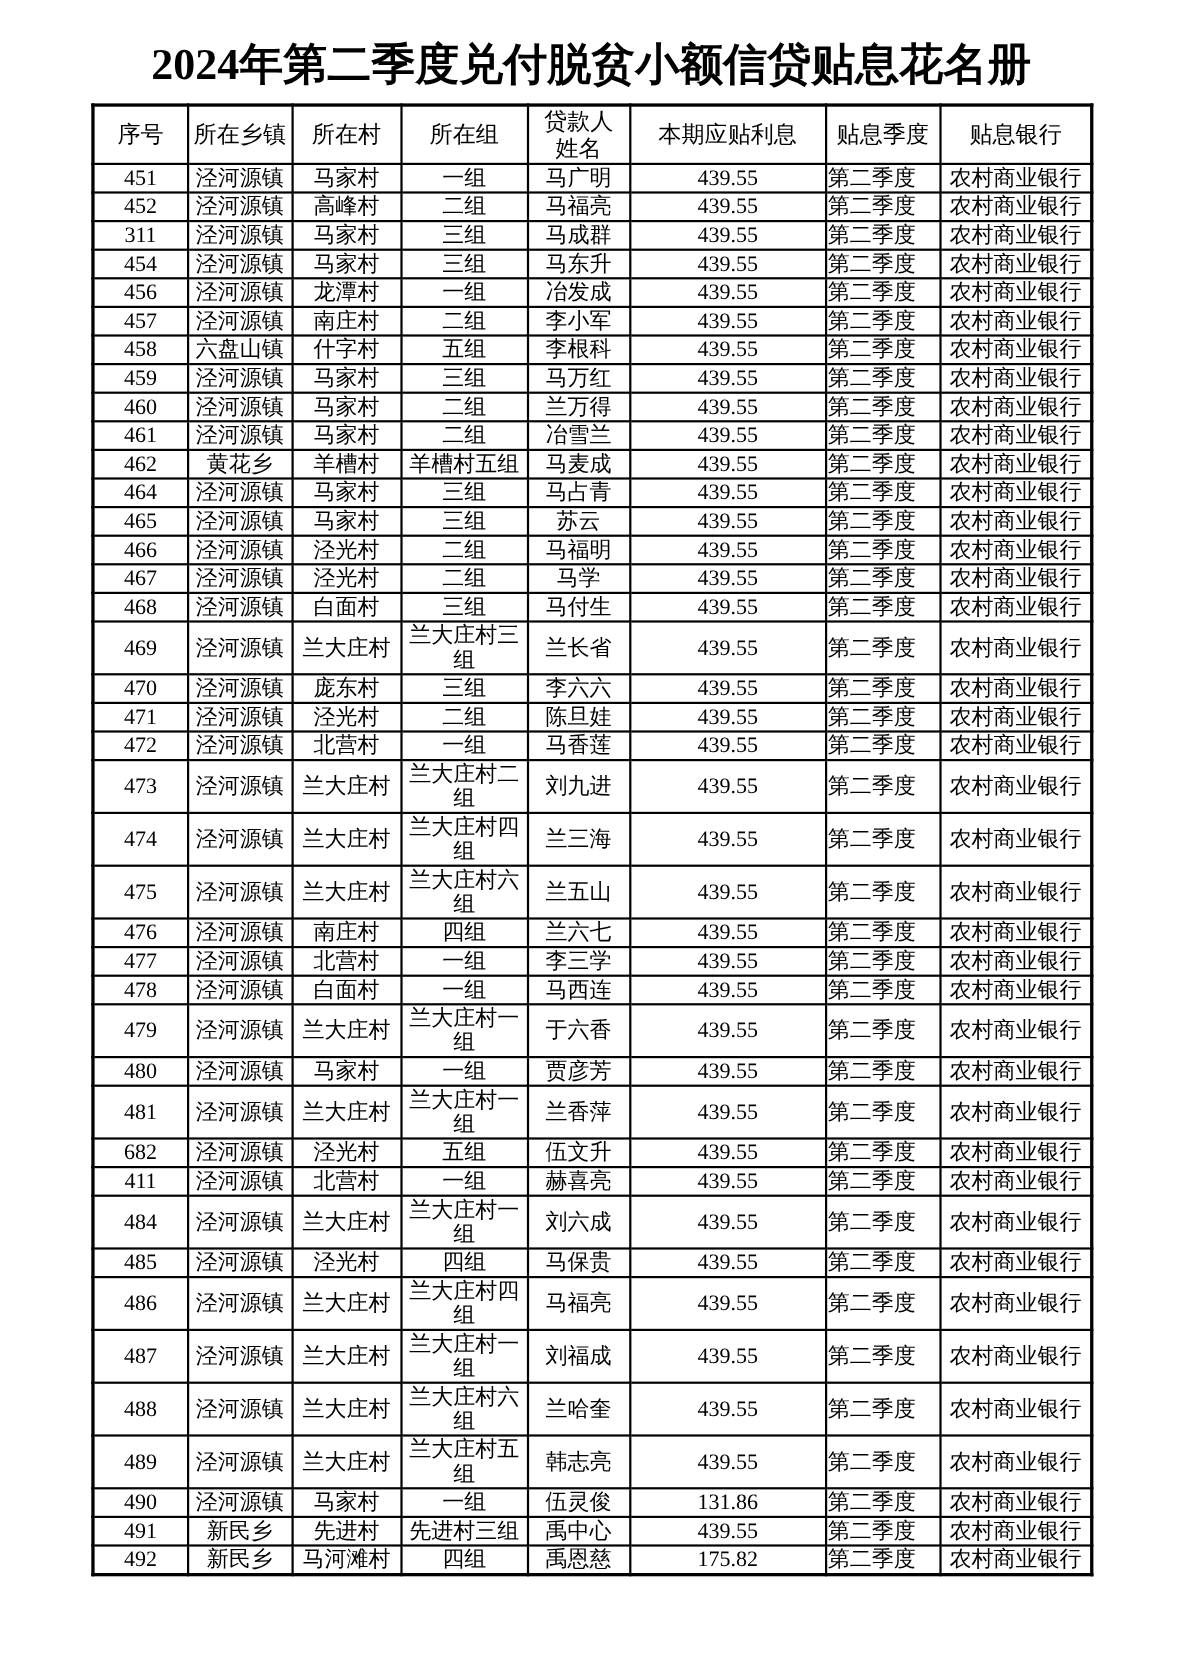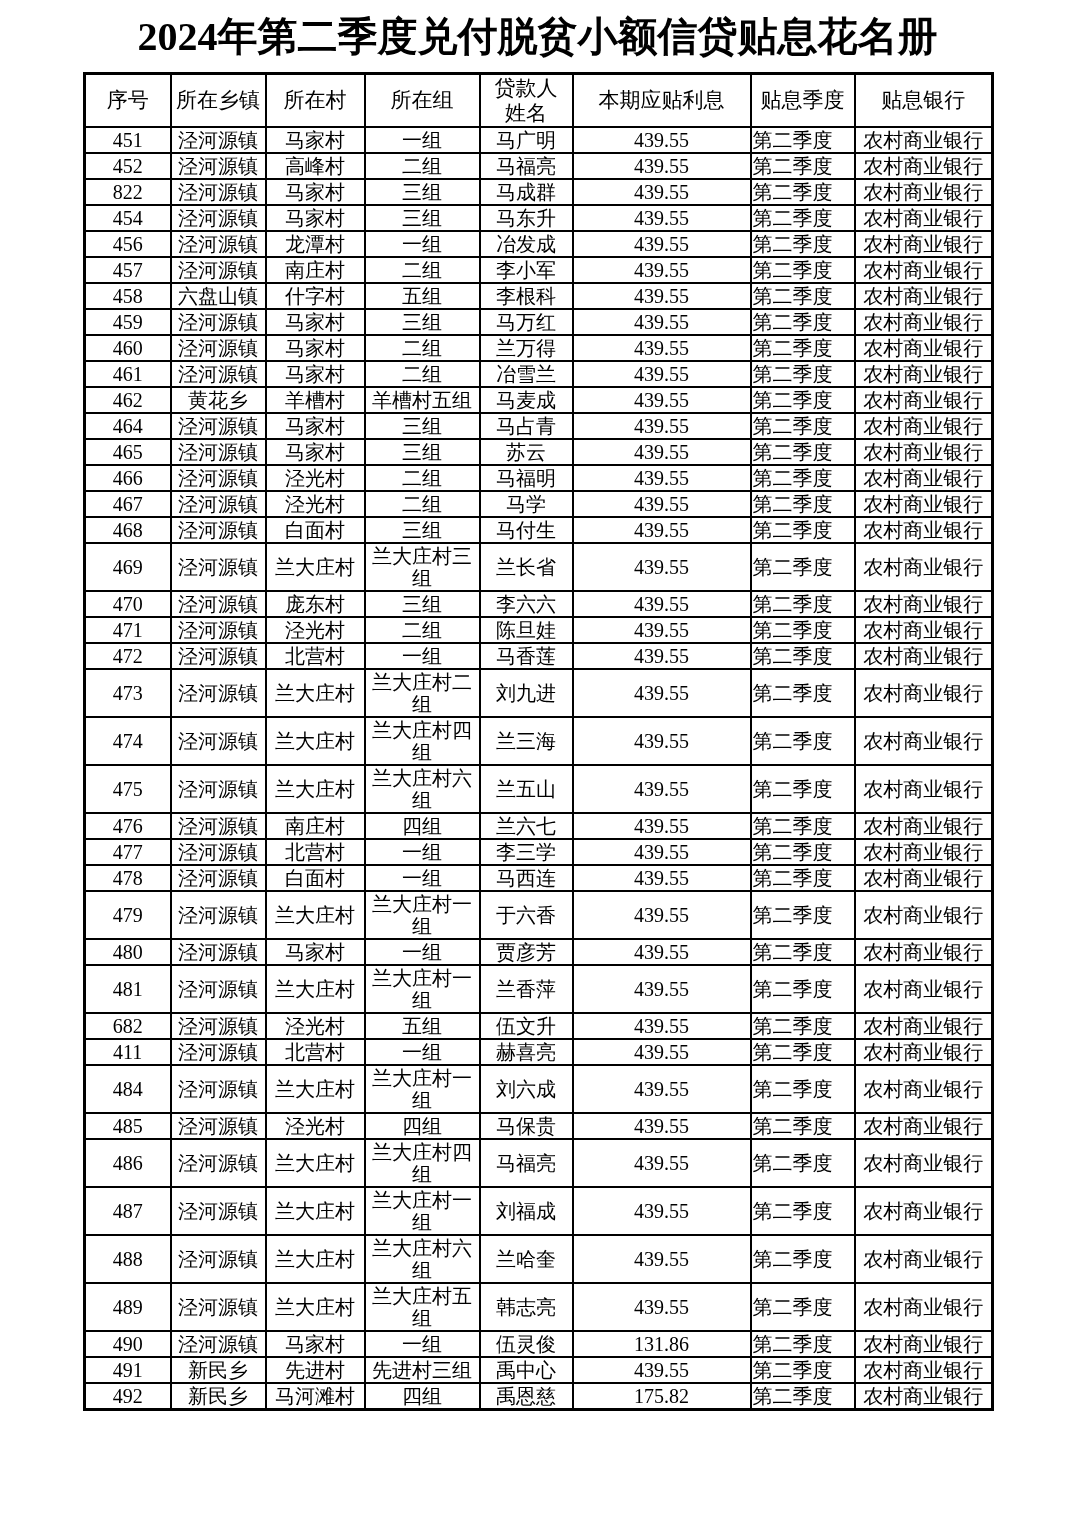--- a/index.html
+++ b/index.html
@@ -11,21 +11,21 @@
   }
   .page {
     position: relative;
     width: 1075px;
     height: 1519px;
     background: #ffffff;
     overflow: hidden;
   }
   .doc-title {
     margin: 0;
-    padding-top: 14px;
+    padding-top: 36px;
     text-align: center;
     font-size: 40px;
     font-weight: bold;
     line-height: 46px;
     letter-spacing: 0px;
     white-space: nowrap;
   }
   table.roster {
     border-collapse: collapse;
     table-layout: fixed;
@@ -105,21 +105,21 @@
           <td>452</td>
           <td>泾河源镇</td>
           <td>高峰村</td>
           <td>二组</td>
           <td>马福亮</td>
           <td>439.55</td>
           <td class="align-left">第二季度</td>
           <td>农村商业银行</td>
         </tr>
         <tr>
-          <td>822</td>
+          <td>311</td>
           <td>泾河源镇</td>
           <td>马家村</td>
           <td>三组</td>
           <td>马成群</td>
           <td>439.55</td>
           <td class="align-left">第二季度</td>
           <td>农村商业银行</td>
         </tr>
         <tr>
           <td>454</td>

